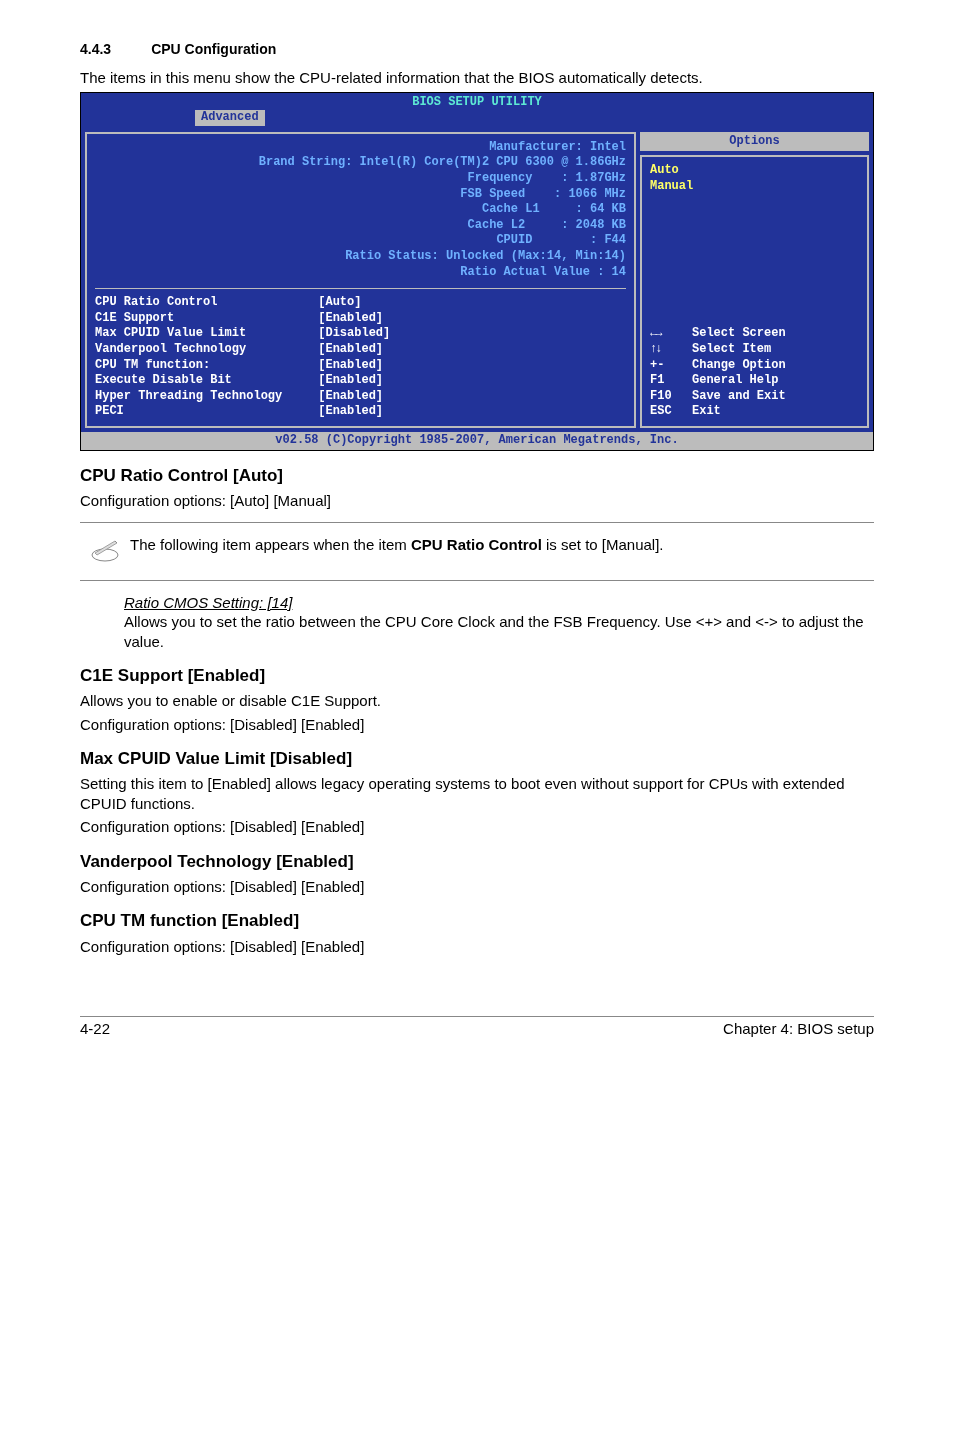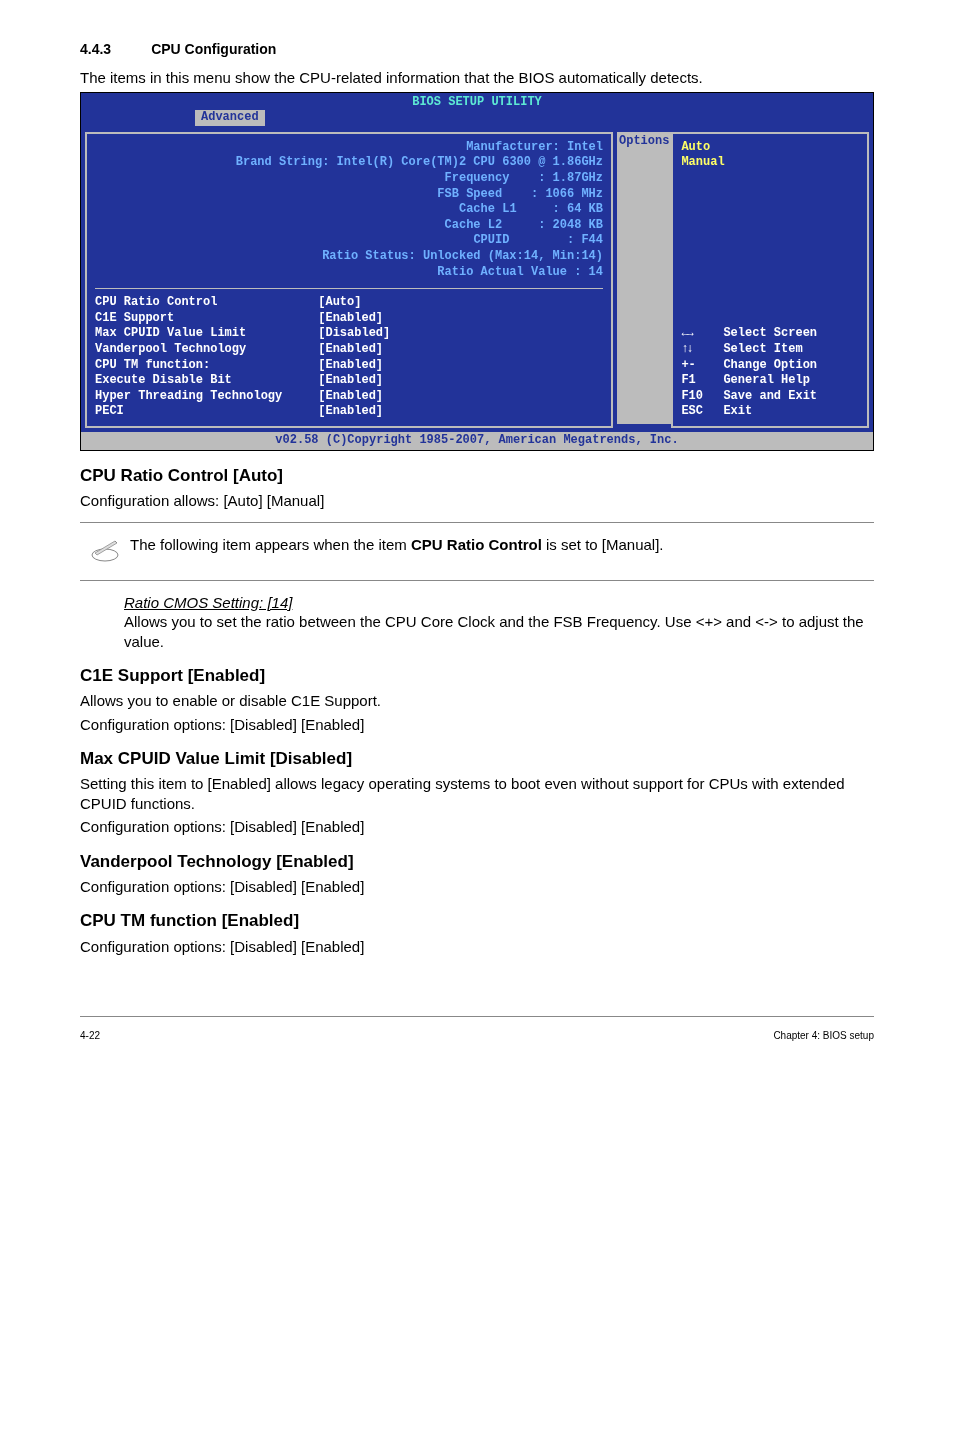--- a/index.html
+++ b/index.html
@@ -41,22 +41,23 @@
     display: inline-block;
   }
   .bios-body { display: flex; padding: 2px 4px 4px 4px; }
   .bios-left {
     flex: 1;
     border: 2px solid #bcbcbc;
     padding: 6px 8px;
     margin-right: 4px;
   }
   .bios-right {
-    width: 252px;
+    width: 229px;
     display: flex;
+    flex-direction: column;
   }
   .bios-options-hdr {
     background: #bcbcbc;
     color: #223399;
     text-align: center;
     border: 2px solid #bcbcbc;
     margin-bottom: 4px;
   }
   .bios-right-body {
     border: 2px solid #bcbcbc;
@@ -96,22 +97,22 @@
   .note-icon { width: 50px; text-align: center; }
   .note-icon svg { width: 32px; height: 32px; }
   .note-text { flex: 1; padding-top: 2px; }
   .indent-block { margin-left: 44px; margin-bottom: 14px; }
   .indent-block em.u { font-style: italic; text-decoration: underline; }
   .footer {
     display: flex;
     justify-content: space-between;
     border-top: 1px solid #888;
     margin-top: 60px;
-    padding-top: 12px;
-    font-size: 10px;
+    padding-top: 2px;
+    font-size: 15px;
   }
   .arrows { letter-spacing: -2px; }
 </style>
 </head>
 <body>
 
 <h2 class="section-num">
   <span class="num">4.4.3</span><span>CPU Configuration</span>
 </h2>
 
@@ -173,21 +174,21 @@
               <span>Exit</span>
             </div>
         </div>
       </div>
     </div>
   </div>
   <div class="bios-footer">v02.58 (C)Copyright 1985-2007, American Megatrends, Inc.</div>
 </div>
 
 <h3 class="sub">CPU Ratio Control [Auto]</h3>
-<p class="body">Configuration allows: [Auto] [Manual]</p>
+<p class="body">Configuration options: [Auto] [Manual]</p>
 
 <div class="note-wrap">
   <div class="note-icon">
     <svg viewBox="0 0 64 64">
         <ellipse cx="32" cy="44" rx="26" ry="12" fill="none" stroke="#888" stroke-width="2"></ellipse>
         <path d="M12 40 L52 16 L56 20 L16 44 Z" fill="#ddd" stroke="#888" stroke-width="1.5"></path>
         <path d="M52 16 L56 20" stroke="#888" stroke-width="2"></path>
       </svg>
   </div>
   <div class="note-text">

